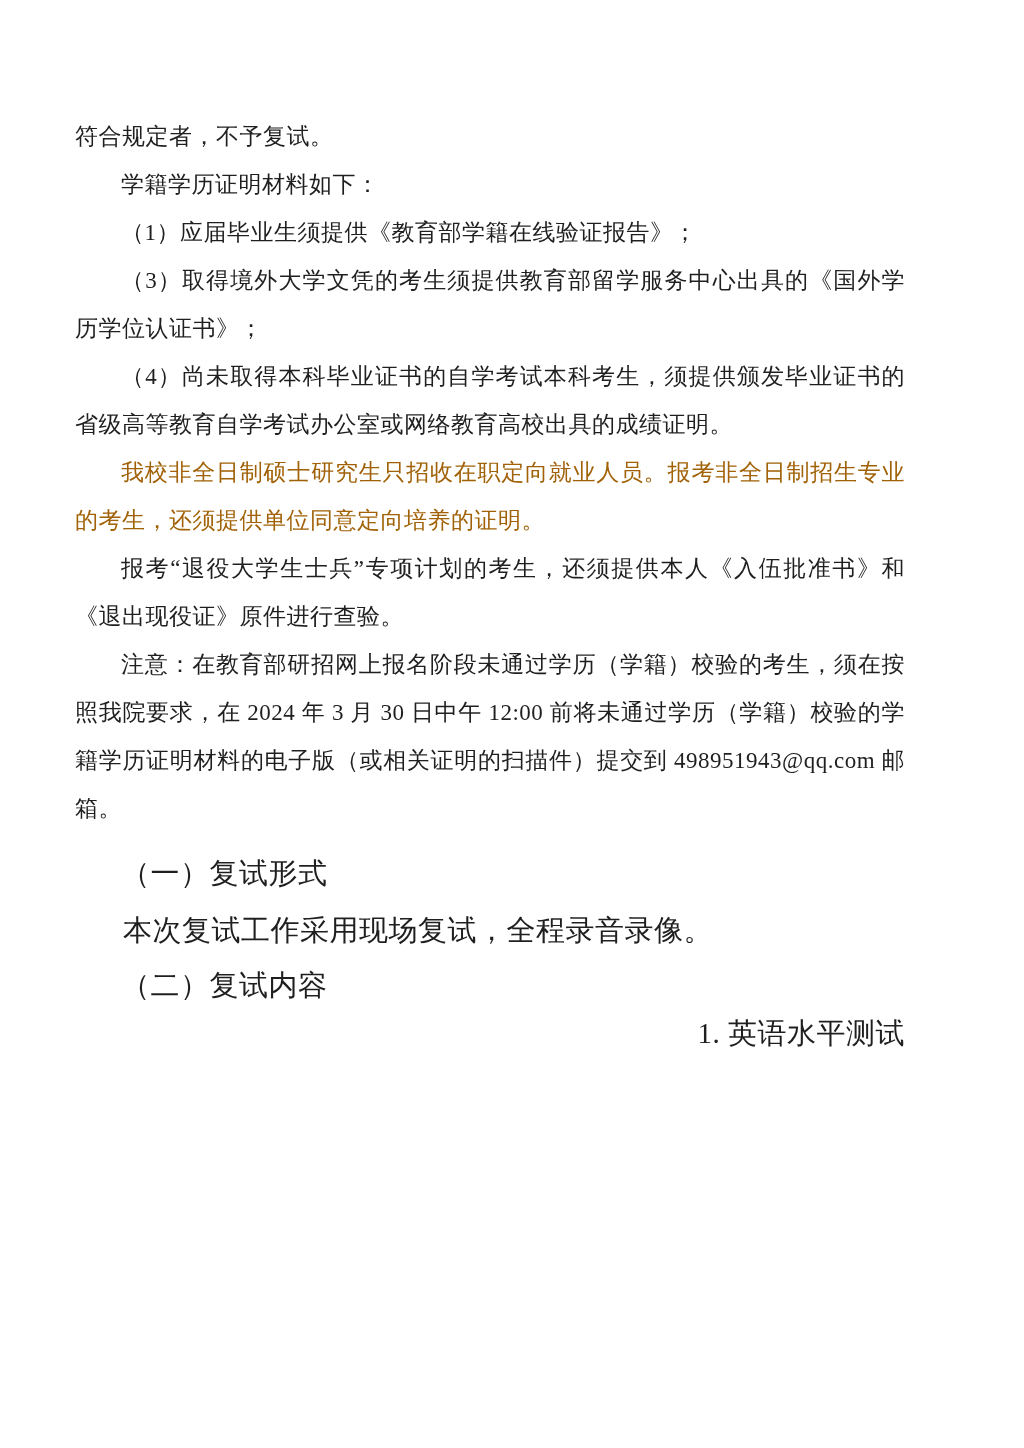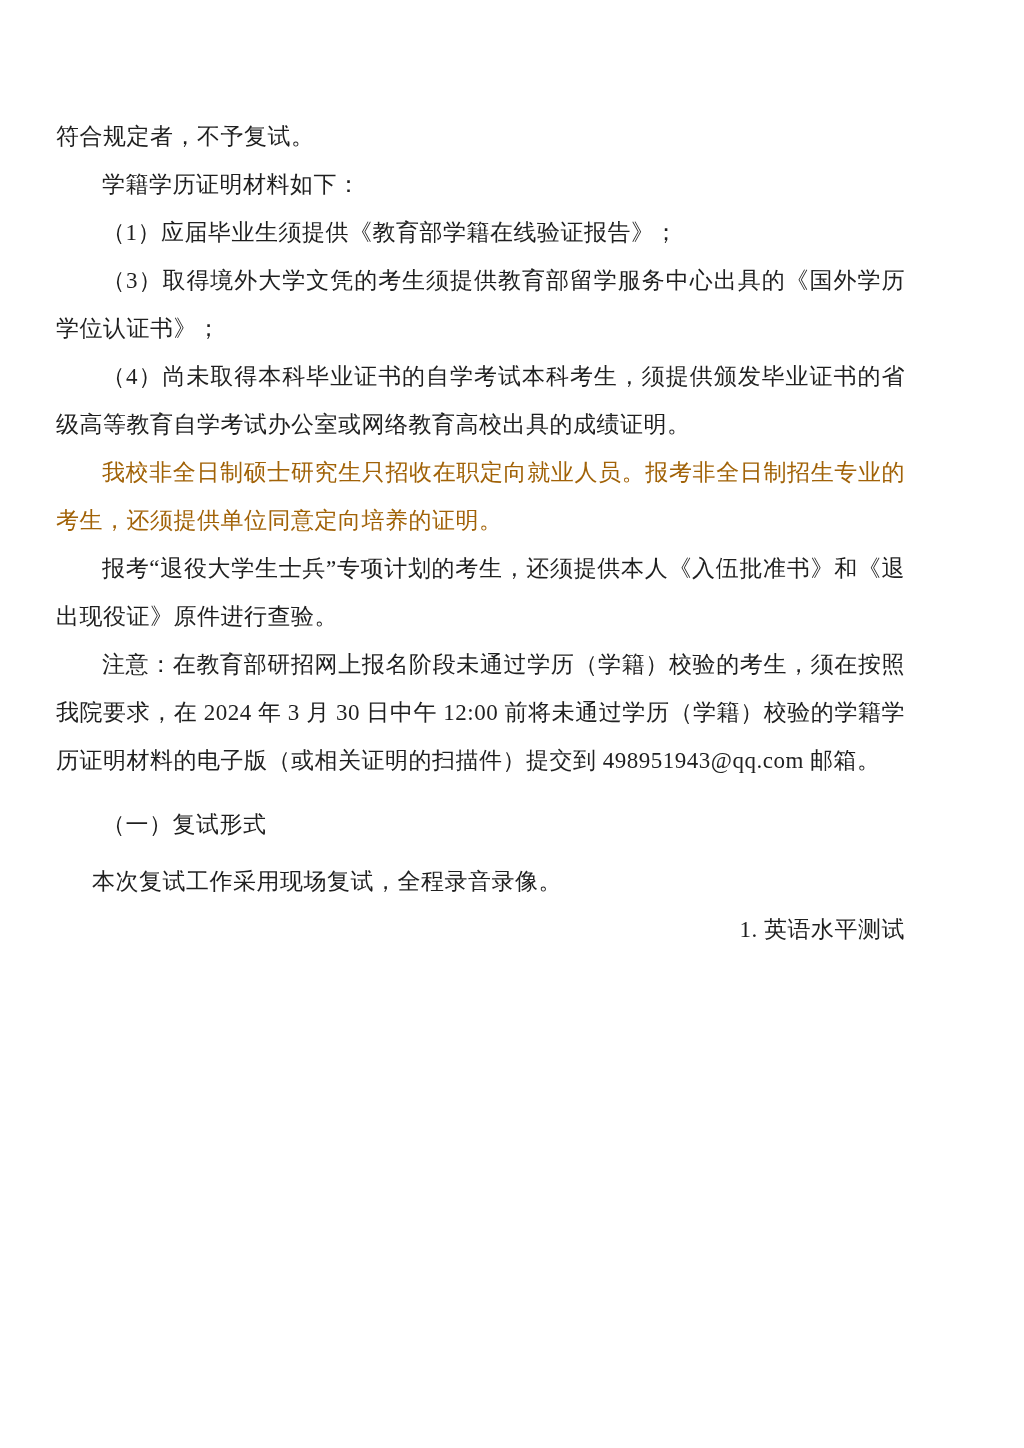--- a/index.html
+++ b/index.html
@@ -7,21 +7,21 @@
     padding: 0;
     background: #ffffff;
   }
   .page {
     position: relative;
     width: 1024px;
     height: 1448px;
     margin: 0 auto;
     background: #ffffff;
     box-sizing: border-box;
-    padding: 113px 119px 0 56px;
+    padding: 113px 119px 0 75px;
     font-family: "Liberation Serif", "DejaVu Serif", serif;
     color: #1f1f1f;
     overflow: hidden;
   }
   .para {
     margin: 0;
     font-size: 23px;
     line-height: 48px;
     text-align: justify;
     text-justify: inter-ideograph;
@@ -38,41 +38,42 @@
   .heading {
     margin: 47px 0 0 30px;
     font-family: "Liberation Sans", "DejaVu Sans", sans-serif;
     font-size: 27px;
     font-weight: 700;
     line-height: 40px;
     color: #121212;
     letter-spacing: 1px;
   }
   .sub-line {
-    font-size: 23px;
+    font-size: 29px;
     line-height: 48px;
     letter-spacing: 0.5px;
   }
   .sub-line.s0 { margin-top: 16px; margin-left: 46px; }
-  .sub-line.s1 { margin-top: 9px;  margin-left: 36px; }
+  .sub-line.s1 { margin-top: 9px;  margin-left: 48px; }
   .sub-line.s2 { margin-top: 7px;  margin-left: 46px; }
   .sub-line.s3 { margin-top: 0px;  margin-left: 37px; text-align: right; }
 </style>
 </head>
 <body>
 
 <div class="page">
   <div id="paragraphs">
       <div class="para">符合规定者，不予复试。</div>
       <div class="para indent">学籍学历证明材料如下：</div>
       <div class="para indent">（1）应届毕业生须提供《教育部学籍在线验证报告》；</div>
       <div class="para indent">（3）取得境外大学文凭的考生须提供教育部留学服务中心出具的《国外学历学位认证书》；</div>
       <div class="para indent">（4）尚未取得本科毕业证书的自学考试本科考生，须提供颁发毕业证书的省级高等教育自学考试办公室或网络教育高校出具的成绩证明。</div>
       <div class="para indent accent">我校非全日制硕士研究生只招收在职定向就业人员。报考非全日制招生专业的考生，还须提供单位同意定向培养的证明。</div>
       <div class="para indent">报考“退役大学生士兵”专项计划的考生，还须提供本人《入伍批准书》和《退出现役证》原件进行查验。</div>
       <div class="para indent">注意：在教育部研招网上报名阶段未通过学历（学籍）校验的考生，须在按照我院要求，在 2024 年 3 月 30 日中午 12:00 前将未通过学历（学籍）校验的学籍学历证明材料的电子版（或相关证明的扫描件）提交到 498951943@qq.com 邮箱。</div>
     </div>
   <div id="section-items">
       <div class="sub-line s0">（一）复试形式</div>
       <div class="sub-line s1">本次复试工作采用现场复试，全程录音录像。</div>
+      <div class="sub-line s2">（二）复试内容</div>
       <div class="sub-line s3">1. 英语水平测试</div>
     </div>
 </div>
 
 </body></html>

